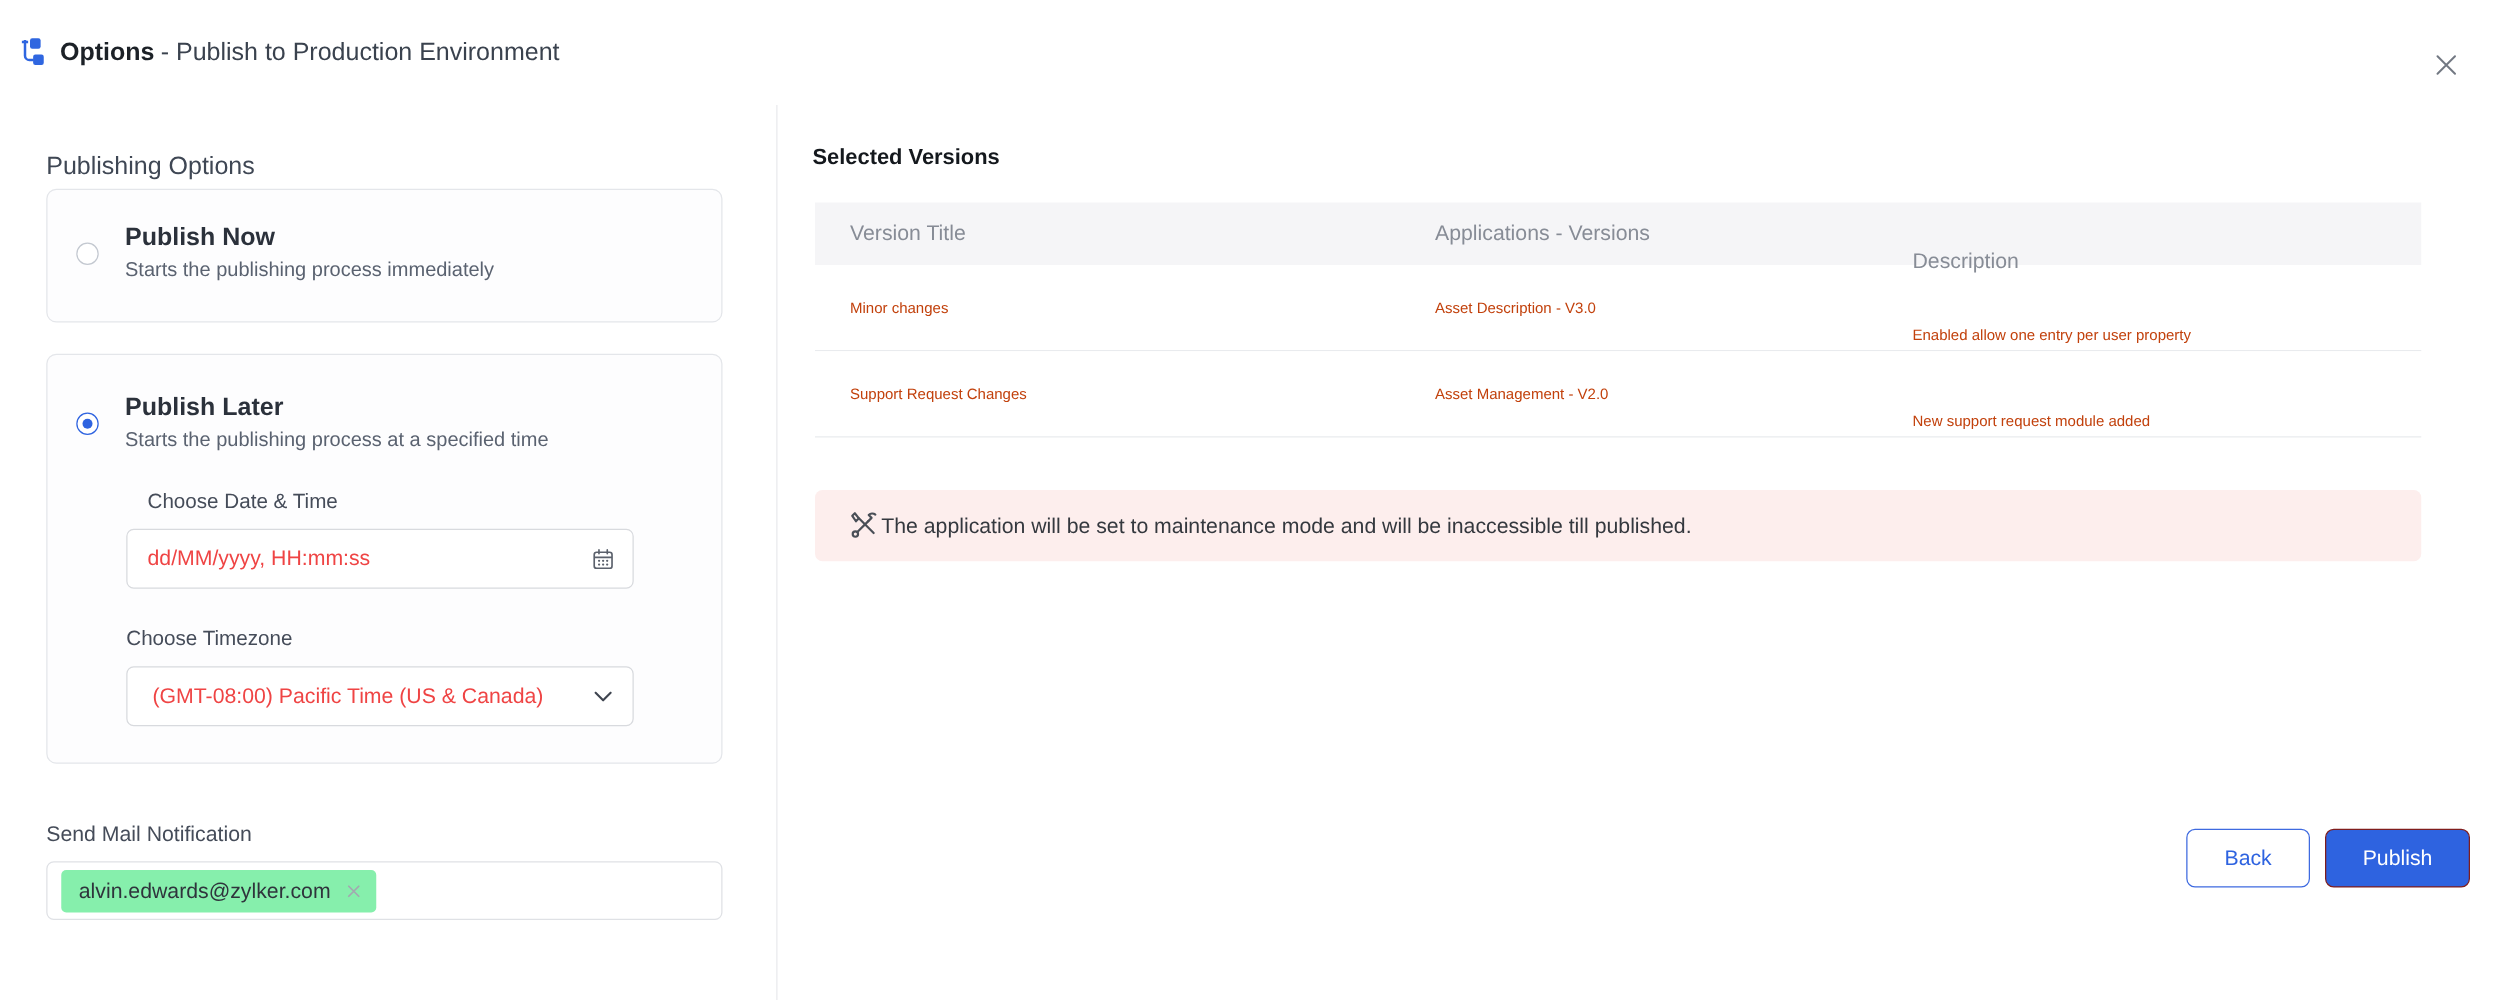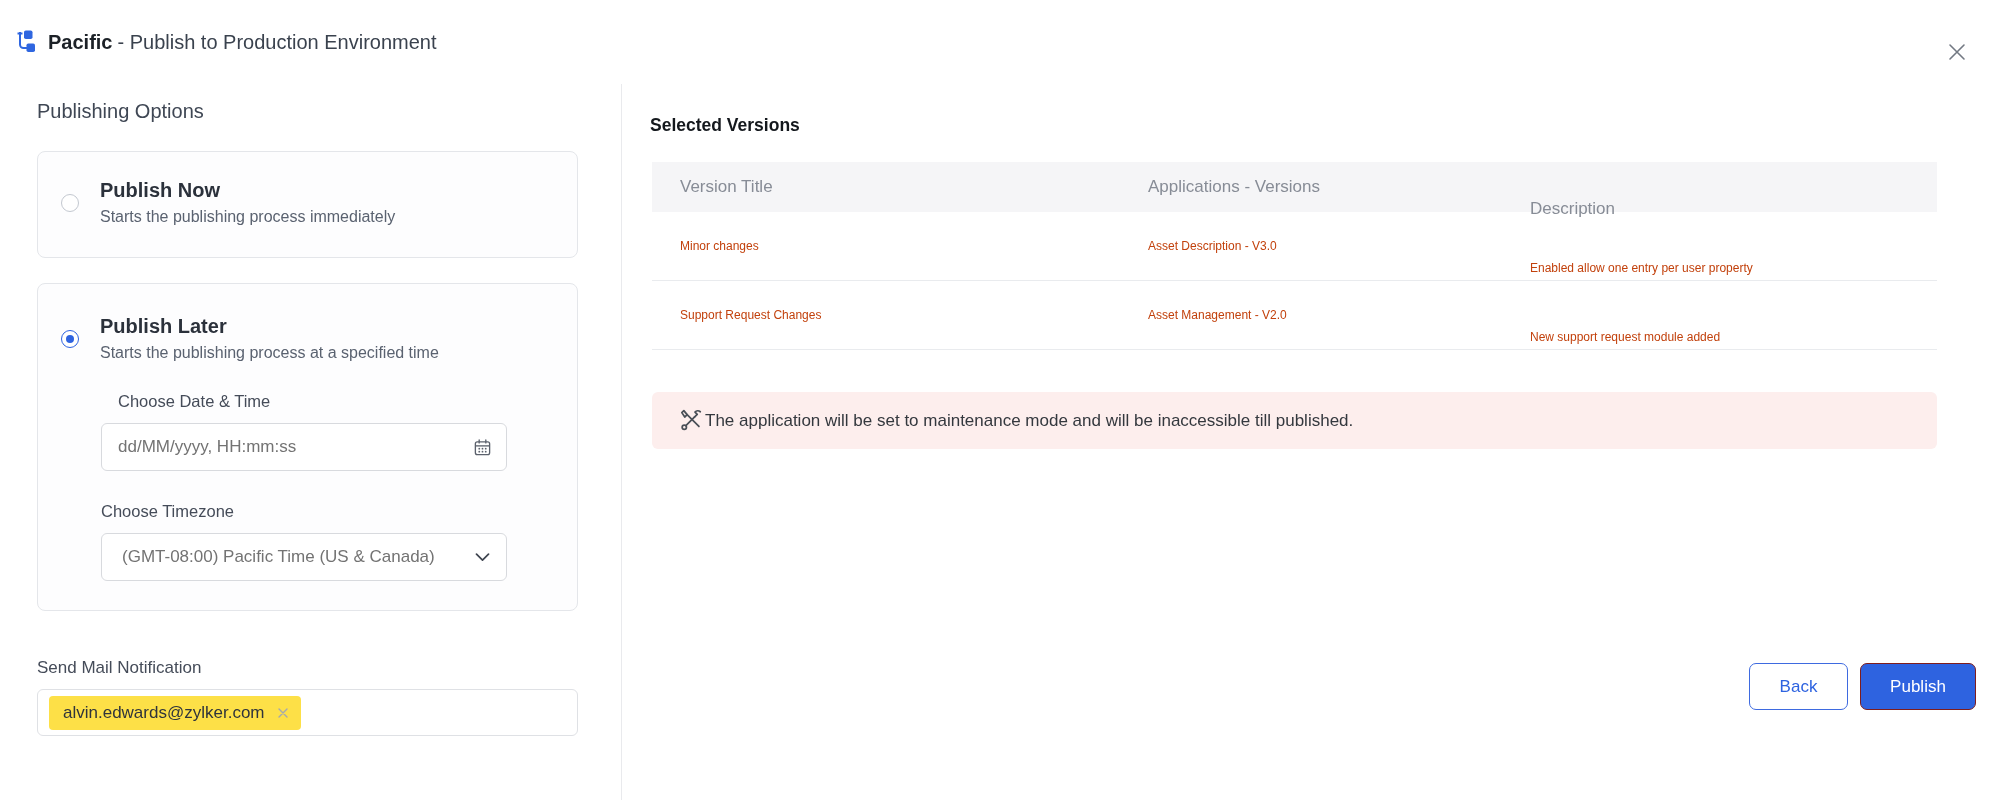--- a/index.html
+++ b/index.html
@@ -14,21 +14,21 @@
   .title-strong{font-weight:700;color:#1c2127;}
   .title-rest{font-weight:400;color:#3a424e;margin-left:5px;}
   .version-icon{left:14px;top:29px;width:24px;height:24px;}
   .close-btn{left:1942px;top:38px;width:30px;height:30px;display:flex;align-items:center;justify-content:center;cursor:pointer;background:none;border:none;padding:0;}
 
   
   .v-divider{left:621px;top:84px;width:1px;height:716px;background:#e9eaed;}
 
   
   .section-label{font-size:20px;line-height:25px;color:#3f4754;}
-  .pub-options-label{left:37px;top:99px;text-align:center;}
+  .pub-options-label{left:37px;top:121px;text-align:center;}
   .option-card{left:37px;width:541px;background:#fdfdfe;border:1px solid #e4e6ea;border-radius:8px;box-sizing:border-box;cursor:pointer;}
   .card-now{top:151px;height:107px;}
   .card-later{top:283px;height:328px;}
   .radio{position:absolute;left:23px;width:18px;height:18px;border-radius:50%;box-sizing:border-box;border:1.5px solid #c3c8d0;background:#fff;cursor:pointer;}
   .radio.checked{border-color:#2e63e0;}
   .radio.checked::after{content:"";position:absolute;left:3.5px;top:3.5px;width:8px;height:8px;border-radius:50%;background:#2e63e0;}
   .card-now .radio{top:42px;}
   .card-later .radio{top:46px;}
   .opt-title{position:absolute;left:62px;font-size:20px;line-height:24px;font-weight:700;color:#2b313b;}
   .card-now .opt-title{top:26px;}
@@ -36,26 +36,26 @@
   .opt-sub{position:absolute;left:62px;font-size:16px;line-height:20px;color:#5a6270;}
   .card-now .opt-sub{top:55px;}
   .card-later .opt-sub{top:59px;}
 
   .field-label{font-size:16.5px;line-height:20px;color:#454c59;}
   .date-label{left:80px;top:107px;}
   .tz-label{left:63px;top:217px;}
   .input-box{position:absolute;left:63px;width:406px;height:48px;box-sizing:border-box;border:1px solid #d8dade;border-radius:6px;background:#fff;display:flex;align-items:center;cursor:pointer;}
   .date-input{top:139px;padding:0 14px 0 16px;}
   .tz-input{top:249px;padding:0 16px 0 20px;}
-  .input-text{flex:1;font-size:17px;color:#737373;white-space:nowrap;overflow:hidden;}
+  .input-text{flex:1;font-size:17px;color:#ef4444;white-space:nowrap;overflow:hidden;}
   .icon-right{flex:0 0 auto;display:flex;align-items:center;}
 
   .mail-label{left:37px;top:658px;font-size:17px;}
   .mail-input{left:37px;top:689px;width:541px;height:47px;box-sizing:border-box;border:1px solid #dfe1e5;border-radius:6px;background:#fff;display:flex;align-items:center;padding:0 8px;cursor:text;}
-  .chip{display:inline-flex;align-items:center;gap:12px;background:#fde047;border-radius:4px;height:34px;padding:0 12px 0 14px;margin-left:3px;}
+  .chip{display:inline-flex;align-items:center;gap:12px;background:#86efac;border-radius:4px;height:34px;padding:0 12px 0 14px;margin-left:3px;}
   .chip-text{font-size:17px;color:#2f343c;white-space:nowrap;}
   .chip-x{display:flex;align-items:center;cursor:pointer;}
 
   
   .sel-versions-label{left:650px;top:115px;font-size:17.5px;line-height:21px;font-weight:700;color:#14181d;}
   .table{left:652px;top:162px;width:1285px;}
   .t-header{display:flex;height:50px;background:#f5f5f7;align-items:center;}
   .t-row{display:flex;height:68px;align-items:center;border-bottom:1px solid #e9ebee;background:#fff;}
   .c1{width:496px;box-sizing:border-box;padding-left:28px;}
   .c2{width:382px;box-sizing:border-box;}
@@ -77,21 +77,21 @@
 
   <span class="abs version-icon">
     <svg width="24" height="24" viewBox="0 0 24 24" fill="none">
       <path d="M6 3 v12.5 a3.5 3.5 0 0 0 3.5 3.5 h3.5" stroke="#2f66e0" stroke-width="2"></path>
       <path d="M3.5 4.5 h5" stroke="#2f66e0" stroke-width="2"></path>
       <rect x="10" y="1.5" width="8.5" height="8.5" rx="1.8" fill="#2f66e0"></rect>
       <rect x="12.5" y="14.5" width="8.5" height="8.5" rx="1.8" fill="#2f66e0"></rect>
     </svg>
   </span>
   <div class="abs dialog-title">
-    <span class="title-strong">Pacific</span><span class="title-rest">- Publish to Production Environment</span>
+    <span class="title-strong">Options</span><span class="title-rest">- Publish to Production Environment</span>
   </div>
   <button class="abs close-btn">
     <span>
       <svg width="22" height="22" viewBox="0 0 22 22">
         <path d="M4 4 L18 18 M18 4 L4 18" stroke="#737983" stroke-width="1.6" stroke-linecap="round"></path>
       </svg>
     </span>
   </button>
 
   <div class="abs v-divider"></div>

